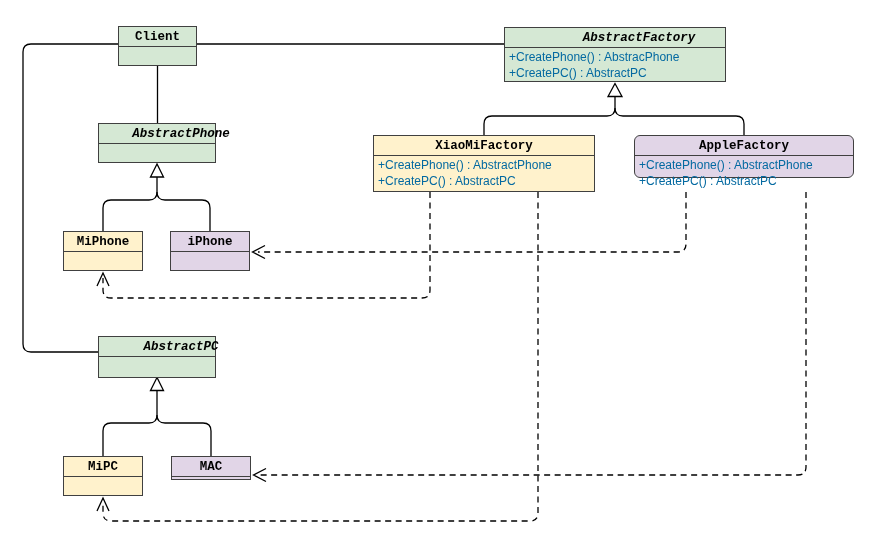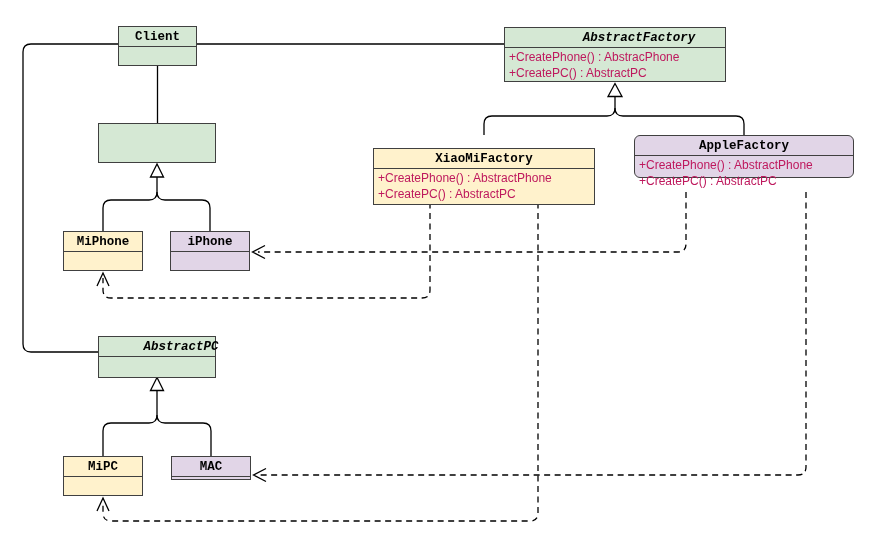--- a/index.html
+++ b/index.html
@@ -9,25 +9,25 @@
   .uml-box { position:absolute; box-sizing:border-box; border:1.5px solid #404040; display:flex; flex-direction:column; }
   .uml-box.green  { background:#d5e8d4; }
   .uml-box.yellow { background:#fff2cc; }
   .uml-box.purple { background:#e1d5e7; }
 
   .uml-title { flex:0 0 19px; display:flex; align-items:center; justify-content:center;
                font-size:12.5px; font-weight:bold; color:#000; border-bottom:1px solid #404040;font-family:Liberation Mono, monospace; }
   .uml-title.italic { font-style:italic;padding-left:48px; }
   .uml-body { flex:1 1 auto; }
   .uml-methods { flex:1 1 auto; padding:2px 0 0 4px; font-size:12px; line-height:15.5px;
-                 color:#be185d; white-space:nowrap; }
+                 color:#0369a1; white-space:nowrap; }
 
   #box-client          { left:118px; top:26px;  width:79px;  height:40px; }
   #box-abstractfactory { left:504px; top:27px;  width:222px; height:55px; }
-  #box-xiaomifactory   { left:373px; top:148px; width:222px; height:57px; }
+  #box-xiaomifactory   { left:373px; top:135px; width:222px; height:57px; }
   #box-applefactory    { left:634px; top:135px; width:220px; height:43px;border-radius:6px; }
   #box-abstractphone   { left:98px;  top:123px; width:118px; height:40px; }
   #box-miphone         { left:63px;  top:231px; width:80px;  height:40px; }
   #box-iphone          { left:170px; top:231px; width:80px;  height:40px; }
   #box-abstractpc      { left:98px;  top:336px; width:118px; height:42px; }
   #box-mipc            { left:63px;  top:456px; width:80px;  height:40px; }
   #box-mac             { left:171px; top:456px; width:80px;  height:24px; }
 
   .solid  { fill:none; stroke:#000; stroke-width:1.3; }
   .dashed { fill:none; stroke:#000; stroke-width:1.3; stroke-dasharray:6 4.5; }
@@ -116,20 +116,21 @@
 
   <div class="uml-box purple" id="box-applefactory">
     <div class="uml-title">AppleFactory</div>
     <div class="uml-methods">
       <div>+CreatePhone() : AbstractPhone</div>
       <div>+CreatePC() : AbstractPC</div>
     </div>
   </div>
 
   <div class="uml-box green" id="box-abstractphone">
+    <div class="uml-title italic">AbstractPhone</div>
     <div class="uml-body"></div>
   </div>
 
   <div class="uml-box yellow" id="box-miphone">
     <div class="uml-title">MiPhone</div>
     <div class="uml-body"></div>
   </div>
 
   <div class="uml-box purple" id="box-iphone">
     <div class="uml-title">iPhone</div>

